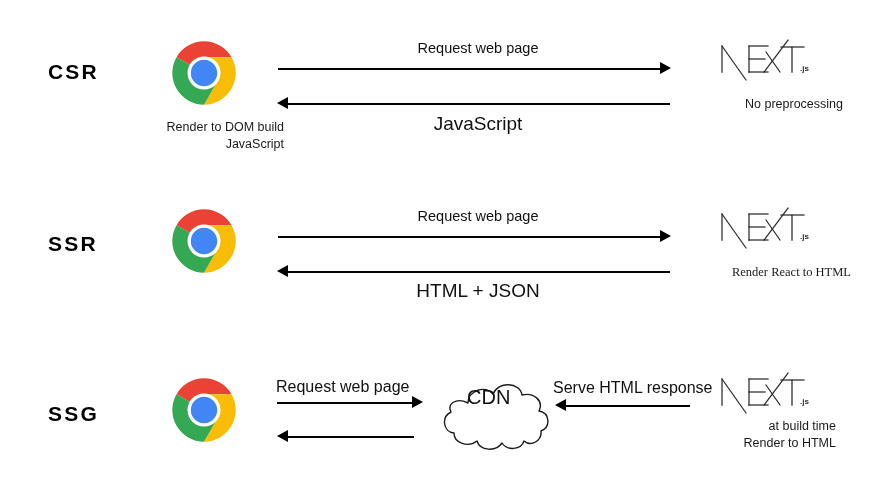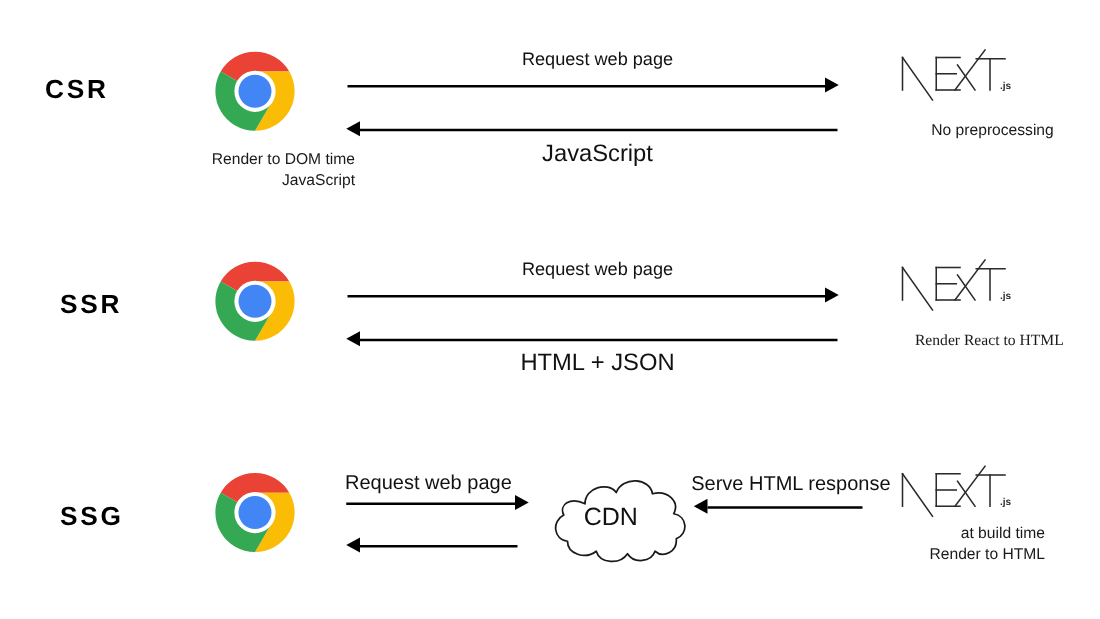--- a/index.html
+++ b/index.html
@@ -89,35 +89,35 @@
     white-space: nowrap;
   }
 </style>
 </head>
 <body>
 
 <div id="canvas">
 
   <div class="abs" style="left:0; top:0; width:880px; height:165px;">
 
-    <div class="abs mode-label" style="left:36px; top:60px;">CSR</div>
+    <div class="abs mode-label" style="left:48px; top:60px;">CSR</div>
 
     <div class="abs chrome" style="left:171px; top:40px;">
       <svg width="66" height="66" viewBox="0 0 100 100">
         <circle cx="50" cy="50" r="50" fill="#FFFFFF"></circle>
         <path d="M50 2 A48 48 0 0 1 91.6 26 L50 26 A24 24 0 0 0 29.2 38 L8.4 26 A48 48 0 0 1 50 2 Z" fill="#EA4335"></path>
         <path d="M91.6 26 A48 48 0 0 1 50 98 L70.8 62 A24 24 0 0 0 70.8 38 L50 26 Z" fill="#FBBC05"></path>
         <path d="M50 98 A48 48 0 0 1 8.4 26 L29.2 38 A24 24 0 0 0 50 74 L70.8 62 Z" fill="#34A853"></path>
         <circle cx="50" cy="50" r="25" fill="#FFFFFF"></circle>
         <circle cx="50" cy="50" r="20" fill="#4285F4"></circle>
       </svg>
     </div>
 
     <div class="abs caption" style="left:124px; top:119px; width:160px;">
-      <div>Render to DOM time</div>
+      <div>Render to DOM build</div>
       <div>JavaScript</div>
     </div>
 
     <div class="abs lbl lbl-sm" style="left:333px; top:40px; width:290px;">Request web page</div>
     <div class="arrow-line" style="left:278px; top:68px; width:384px;"></div>
     <div class="arrow-head right" style="left:660px; top:62px;"></div>
 
     <div class="arrow-line" style="left:288px; top:103px; width:382px;"></div>
     <div class="arrow-head left" style="left:277px; top:97px;"></div>
     <div class="abs lbl lbl-lg" style="left:333px; top:113px; width:290px;">JavaScript</div>
@@ -221,21 +221,21 @@
                  C96 15, 106 24, 101 34
                  C112 36, 113 50, 103 54
                  C104 64, 93 70, 86 64
                  C83 73, 69 74, 64 66
                  C58 75, 42 74, 39 64
                  C30 71, 16 66, 16 56
                  C5 55, 3 40, 13 35
                  C9 27, 18 20, 30 26 Z" fill="#ffffff" stroke="#1a1a1a" stroke-width="1.4" stroke-linejoin="round"></path>
       </svg>
     </div>
-    <div class="cloud-text" style="left:467px; top:63px;text-align:center;">CDN</div>
+    <div class="cloud-text" style="left:467px; top:46px;text-align:center;">CDN</div>
 
     <div class="abs lbl lbl-md" style="left:553px; top:39px; width:150px; text-align:left;">Serve HTML response</div>
     <div class="arrow-line" style="left:566px; top:65px; width:124px;"></div>
     <div class="arrow-head left" style="left:555px; top:59px;"></div>
 
     <div class="abs nextjs" style="left:716px; top:31px;">
       <svg width="96" height="46" viewBox="0 0 96 46">
         <g stroke="#2b2b2b" stroke-width="1.25" fill="none" stroke-linecap="square">
           <line x1="6" y1="34" x2="6" y2="8"></line>
           <line x1="6" y1="8" x2="30" y2="42"></line>

